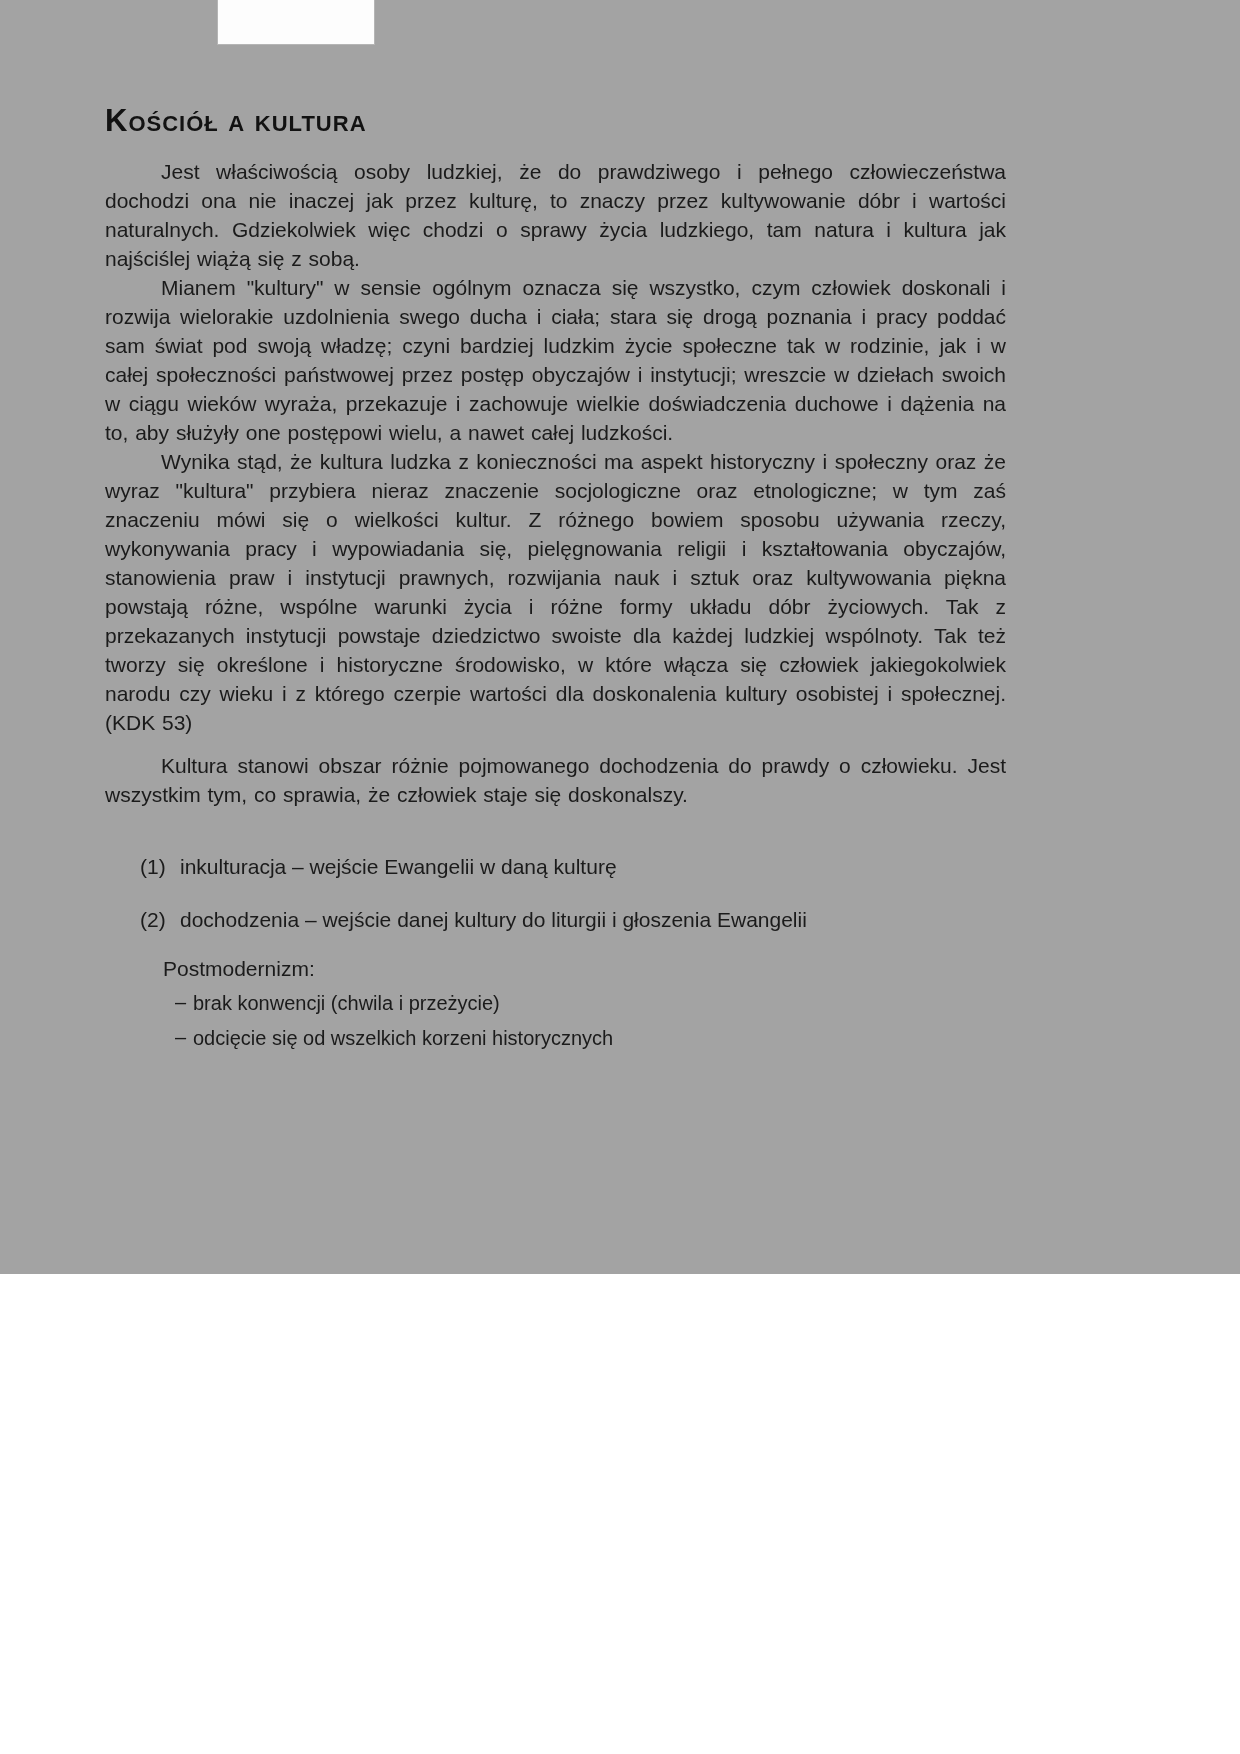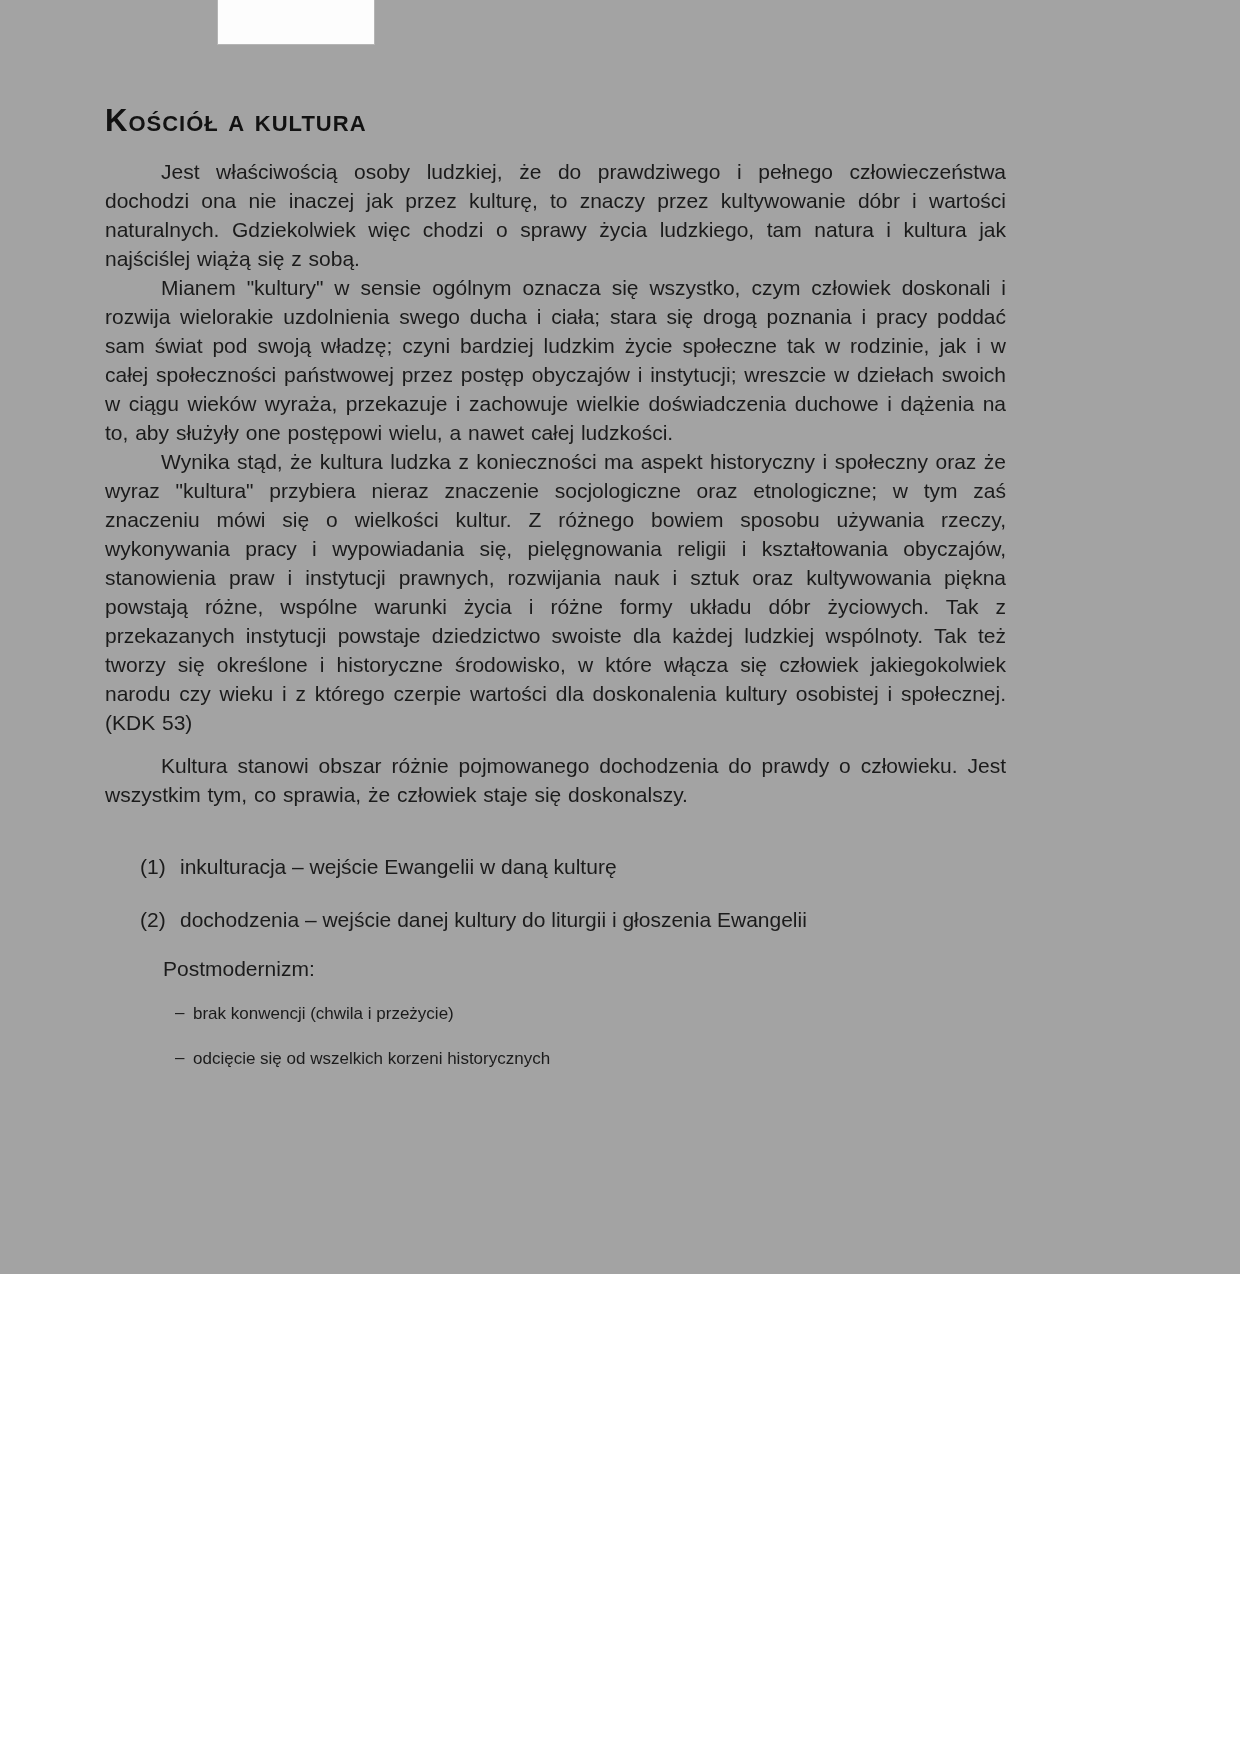--- a/index.html
+++ b/index.html
@@ -64,23 +64,23 @@
     display: inline-block;
     width: 40px;
   }
   .postmodern-heading {
     margin-top: 20px;
     padding-left: 58px;
     font-size: 21px;
     line-height: 29px;
   }
   .dash-item {
-    margin-top: 15px;
+    margin-top: 5px;
     padding-left: 70px;
-    font-size: 17px;
+    font-size: 20px;
     line-height: 29px;
   }
   .dash {
     display: inline-block;
     width: 18px;
     vertical-align: 1px;
   }
 </style>
 </head>
 <body>

